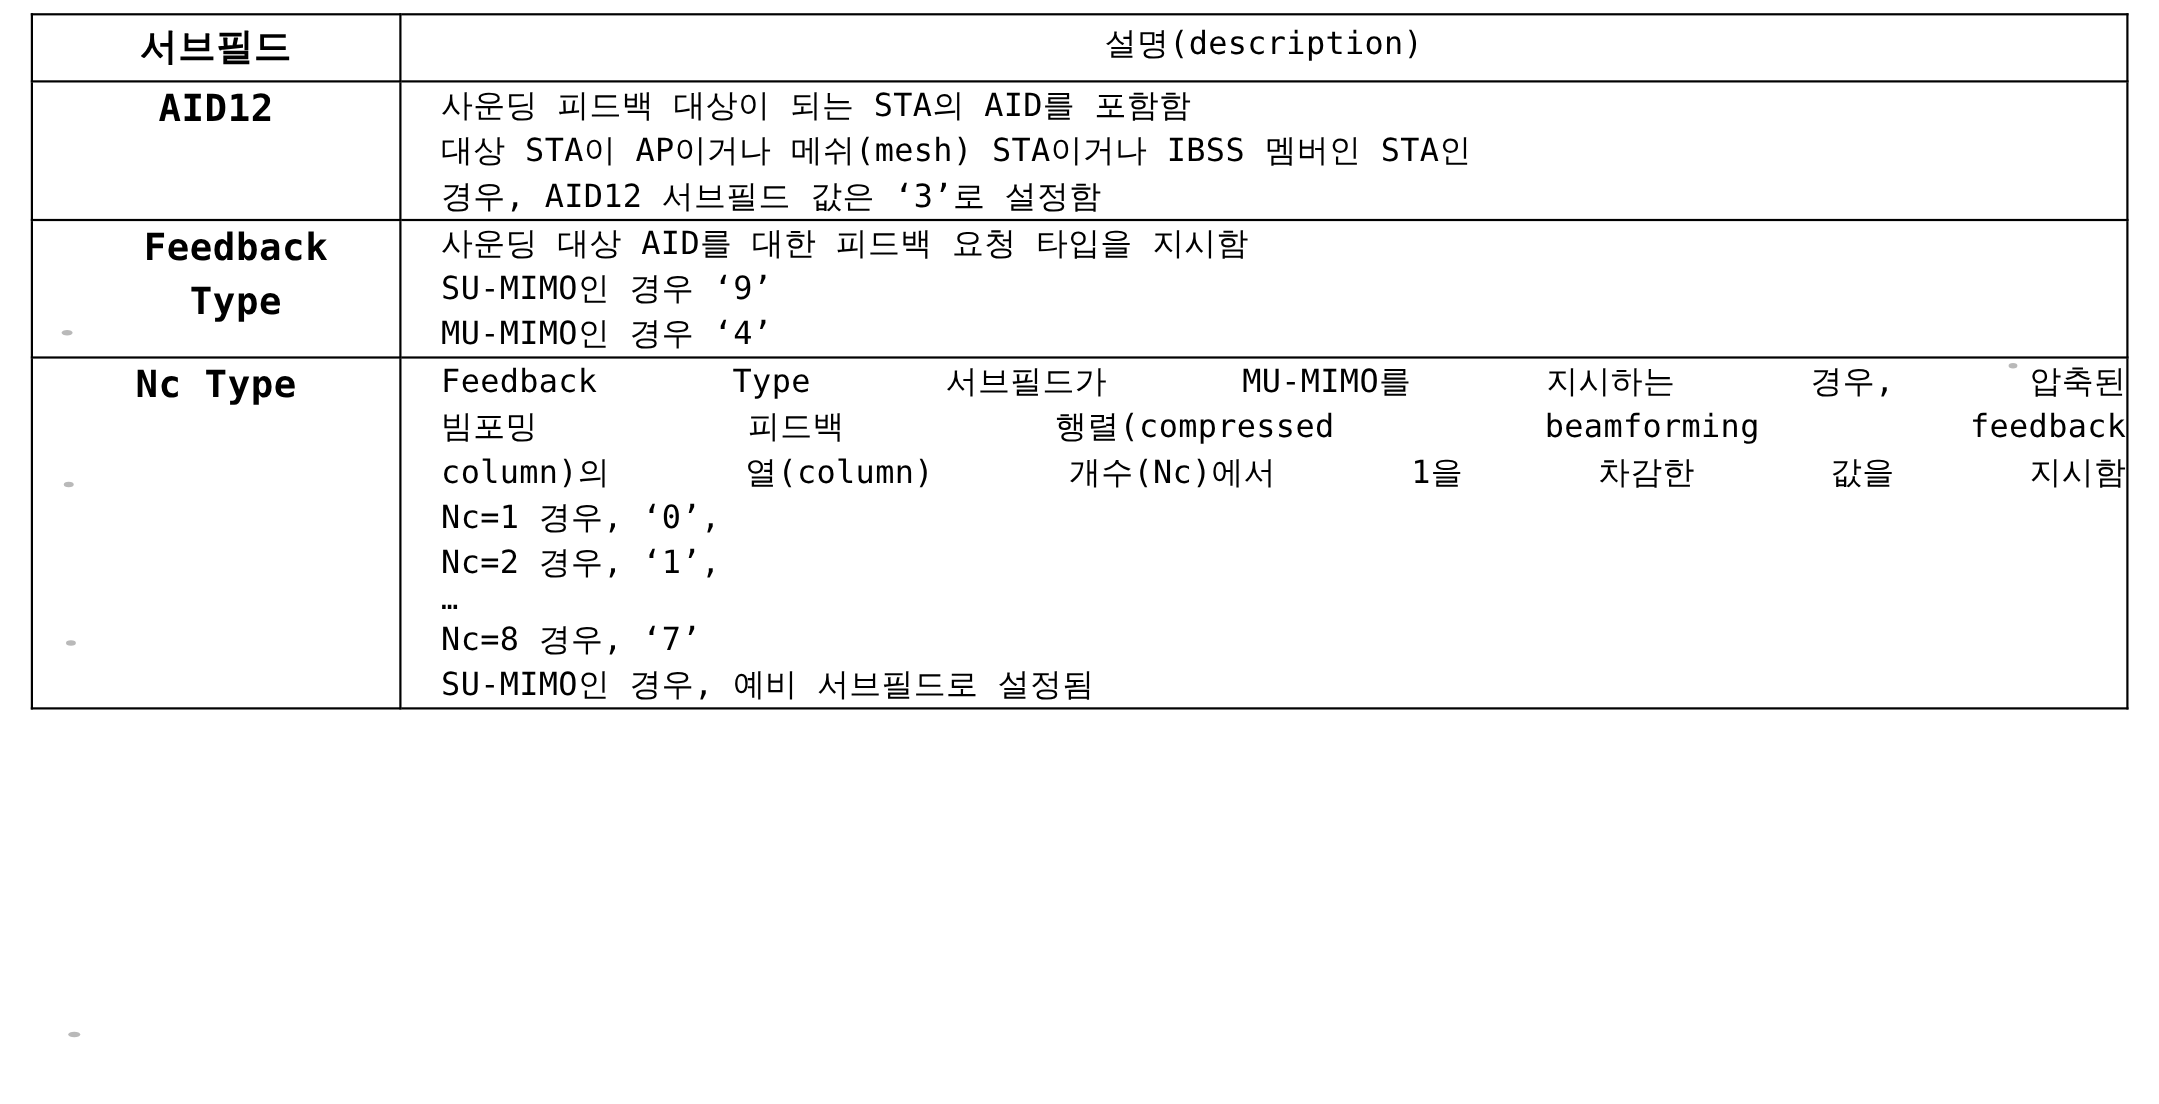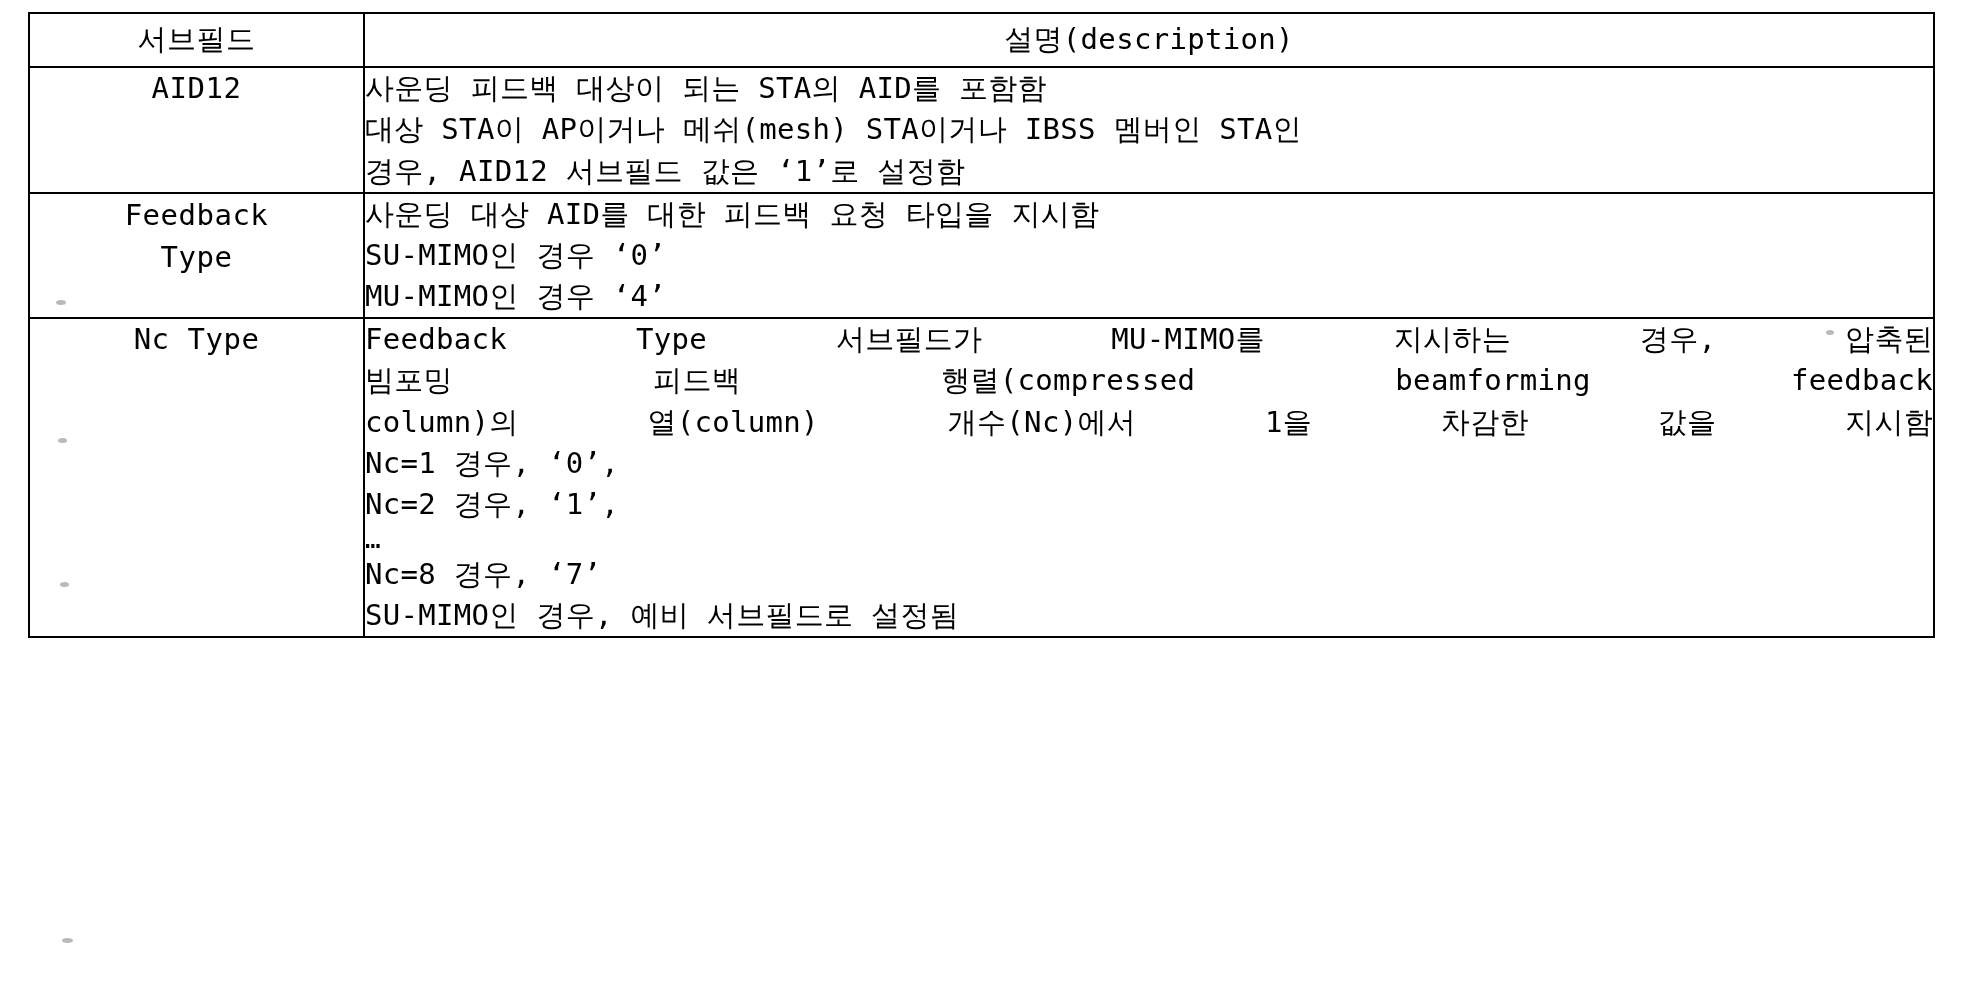--- a/index.html
+++ b/index.html
@@ -34,39 +34,41 @@
     border: 2px solid #000000;
     vertical-align: top;
     padding: 0;
   }
   col.col-sub { width: 335px; }
   col.col-desc { width: 1570px; }
 
   .cell-sub {
     text-align: center;
     padding: 6px 4px 8px 4px;
-    font-size: 29px;
+    font-size: 34px;
     line-height: 1.42;
     letter-spacing: 0.5px;
+    font-weight: bold;
   }
   .cell-desc {
     padding: 6px 16px 8px 16px;
     font-size: 29px;
     line-height: 1.42;
     letter-spacing: 0.3px;
   }
   .hdr .cell-sub,
   .hdr .cell-desc {
     text-align: center;
     padding-top: 5px;
     padding-bottom: 6px;
   }
   .line {
     display: block;
     white-space: pre-wrap;
+    padding-left: 36px;
   }
   .just {
     text-align: justify;
     text-align-last: justify;
   }
   .ellipsis-line {
     font-size: 26px;
     line-height: 1.1;
     letter-spacing: 2px;
   }
@@ -100,32 +102,32 @@
       <tr class="hdr">
         <td class="cell-sub">서브필드</td>
         <td class="cell-desc">설명(description)</td>
       </tr>
 
       <tr>
         <td class="cell-sub">AID12</td>
         <td class="cell-desc">
           <span class="line">사운딩 피드백 대상이 되는 STA의 AID를 포함함</span>
           <span class="line">대상 STA이 AP이거나 메쉬(mesh) STA이거나 IBSS 멤버인 STA인</span>
-          <span class="line">경우, AID12 서브필드 값은 ‘1’로 설정함</span>
+          <span class="line">경우, AID12 서브필드 값은 ‘3’로 설정함</span>
         </td>
       </tr>
 
       <tr>
         <td class="cell-sub sub-two-line">
           <span class="line">Feedback</span>
           <span class="line">Type</span>
         </td>
         <td class="cell-desc">
           <span class="line">사운딩 대상 AID를 대한 피드백 요청 타입을 지시함</span>
-          <span class="line">SU-MIMO인 경우 ‘0’</span>
+          <span class="line">SU-MIMO인 경우 ‘9’</span>
           <span class="line">MU-MIMO인 경우 ‘4’</span>
         </td>
       </tr>
 
       <tr>
         <td class="cell-sub">Nc Type</td>
         <td class="cell-desc">
           <span class="line just">Feedback Type 서브필드가 MU-MIMO를 지시하는 경우, 압축된</span>
           <span class="line just">빔포밍 피드백 행렬(compressed beamforming feedback</span>
           <span class="line just">column)의 열(column) 개수(Nc)에서 1을 차감한 값을 지시함</span>

